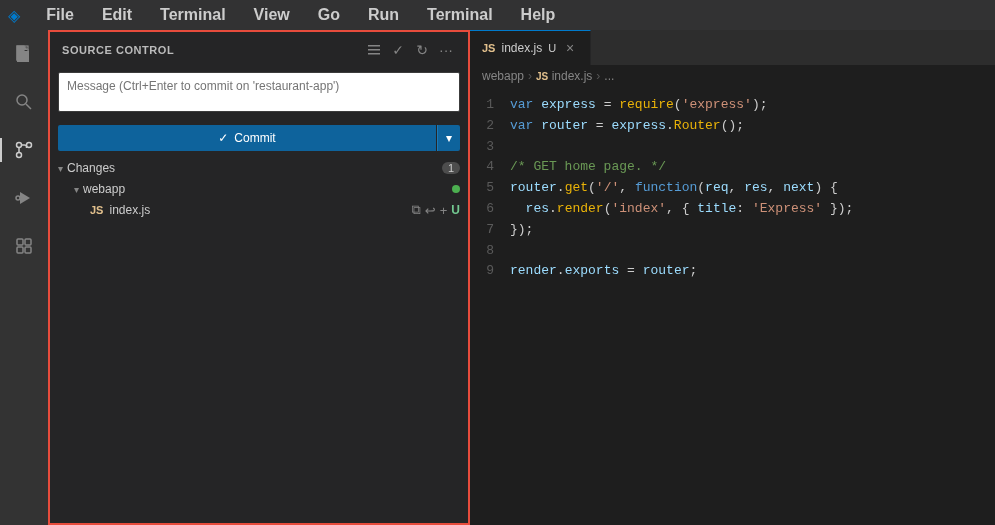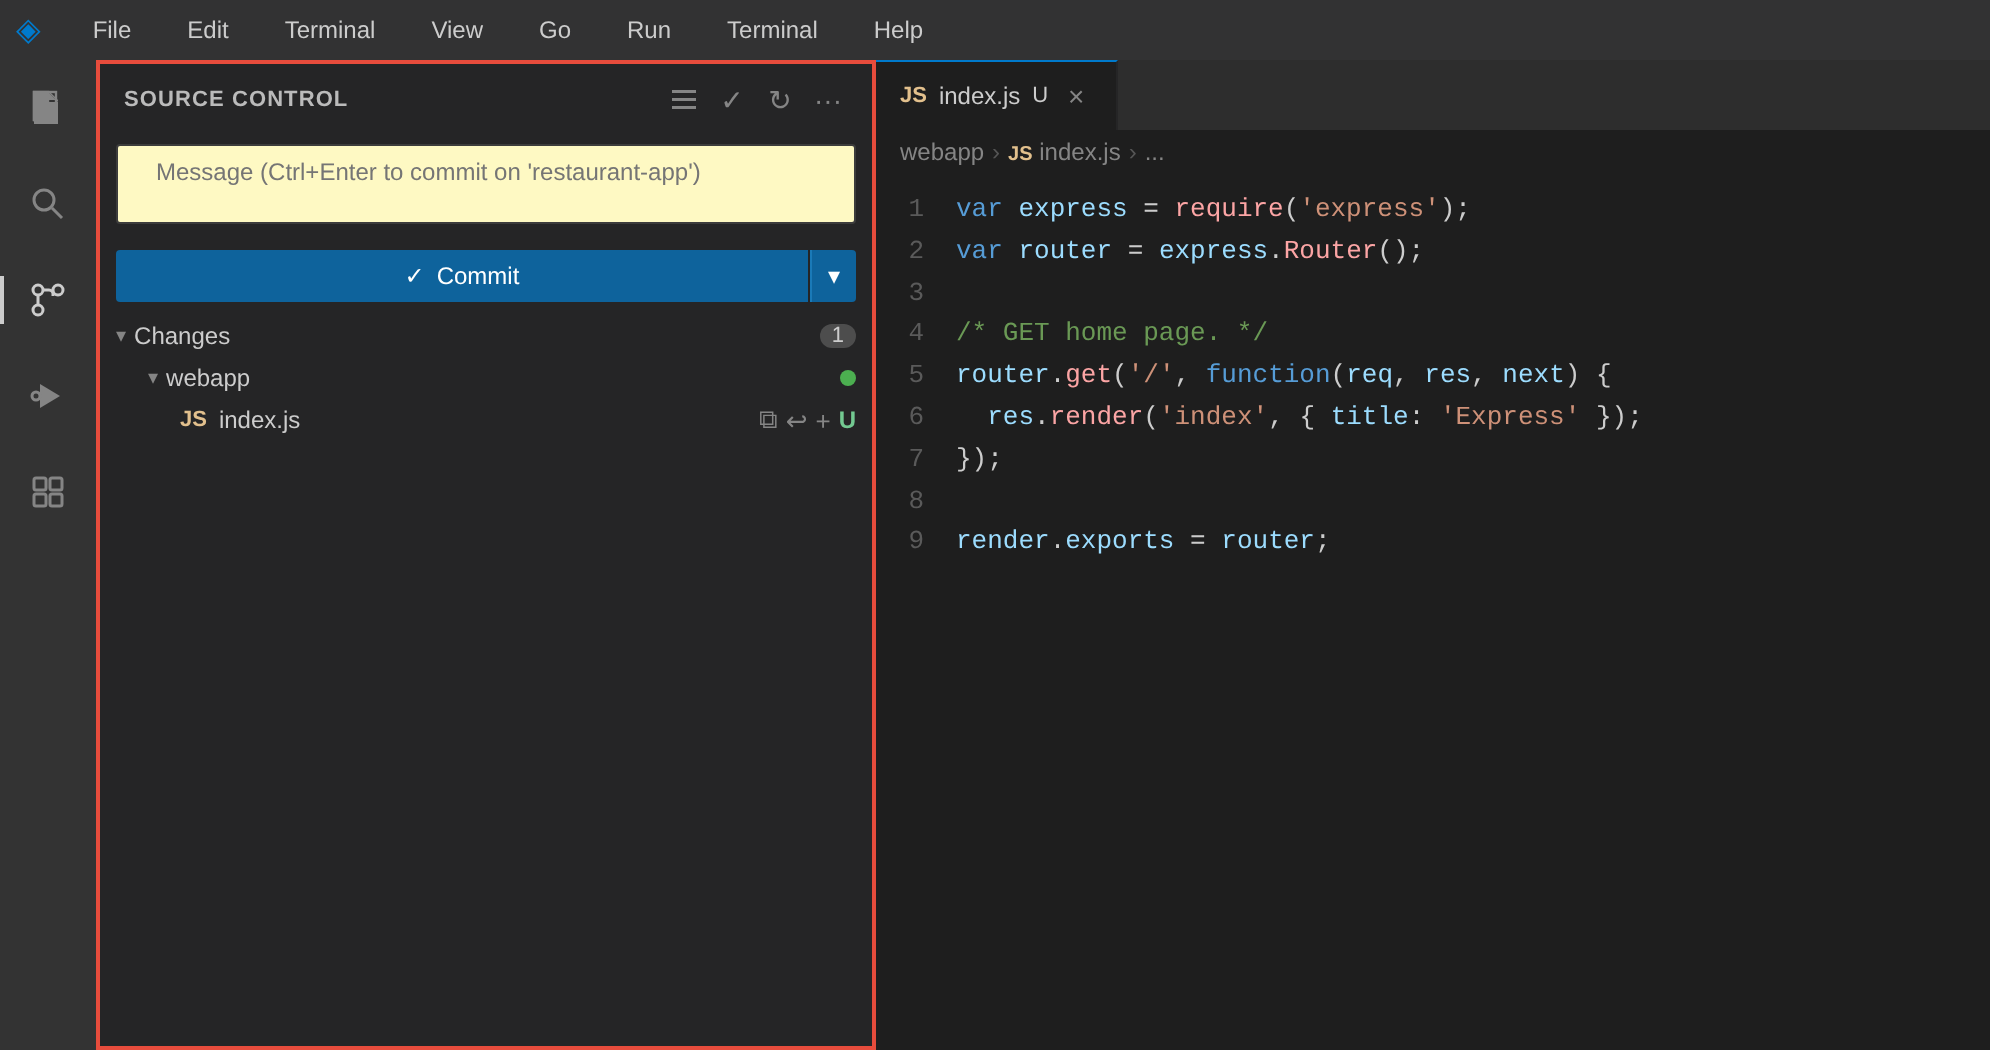--- a/index.html
+++ b/index.html
@@ -24,24 +24,25 @@
       padding: 0 8px;
       gap: 16px;
       flex-shrink: 0;
     }
     .menu-bar .vscode-icon {
       color: #007acc;
       font-size: 16px;
       margin-right: 4px;
     }
     .menu-item {
-      font-size: 12px;
+      font-size: 16px;
       color: #cccccc;
       cursor: pointer;
       padding: 2px 6px;
+      font-weight: bold;
     }
 
     
     .main-area {
       display: flex;
       flex: 1;
       overflow: hidden;
     }
 
     
@@ -76,21 +77,21 @@
       left: -8px;
       top: 50%;
       transform: translateY(-50%);
       width: 2px;
       height: 24px;
       background: #cccccc;
     }
 
     
     .source-control-panel {
-      width: 390px;
+      width: 422px;
       background: #252526;
       display: flex;
       flex-direction: column;
       border: 2px solid #e74c3c;
       flex-shrink: 0;
     }
     .panel-header {
       display: flex;
       align-items: center;
       justify-content: space-between;
@@ -120,25 +121,25 @@
       border-radius: 3px;
       font-size: 14px;
     }
 
     
     .message-input-wrap {
       padding: 4px 8px;
     }
     .message-input {
       width: 100%;
-      background: #fef9c3;
+      background: #ffffff;
       border: 1px solid #3c3c3c;
       color: #858585;
       font-size: 12px;
-      padding: 6px 19px;
+      padding: 6px 8px;
       border-radius: 2px;
       outline: none;
       font-family: inherit;
     }
 
     
     .commit-btn-wrap {
       padding: 6px 8px;
       display: flex;
       gap: 1px;
@@ -346,21 +347,21 @@
       flex-shrink: 0;
     }
     .line-content {
       flex: 1;
       white-space: pre;
     }
 
     
     .kw { color: #569cd6; text-align: right; }
     .var-name { color: #9cdcfe; }
-    .fn { color: #fca5a5; }
+    .fn { color: #eab308; }
     .str { color: #ce9178; }
     .comment { color: #6a9955; }
     .punc { color: #cccccc; }
     .prop { color: #9cdcfe; }
 
     
     ::-webkit-scrollbar { width: 8px; height: 8px; }
     ::-webkit-scrollbar-track { background: #1e1e1e; }
     ::-webkit-scrollbar-thumb { background: #424242; border-radius: 4px; }
   </style>

